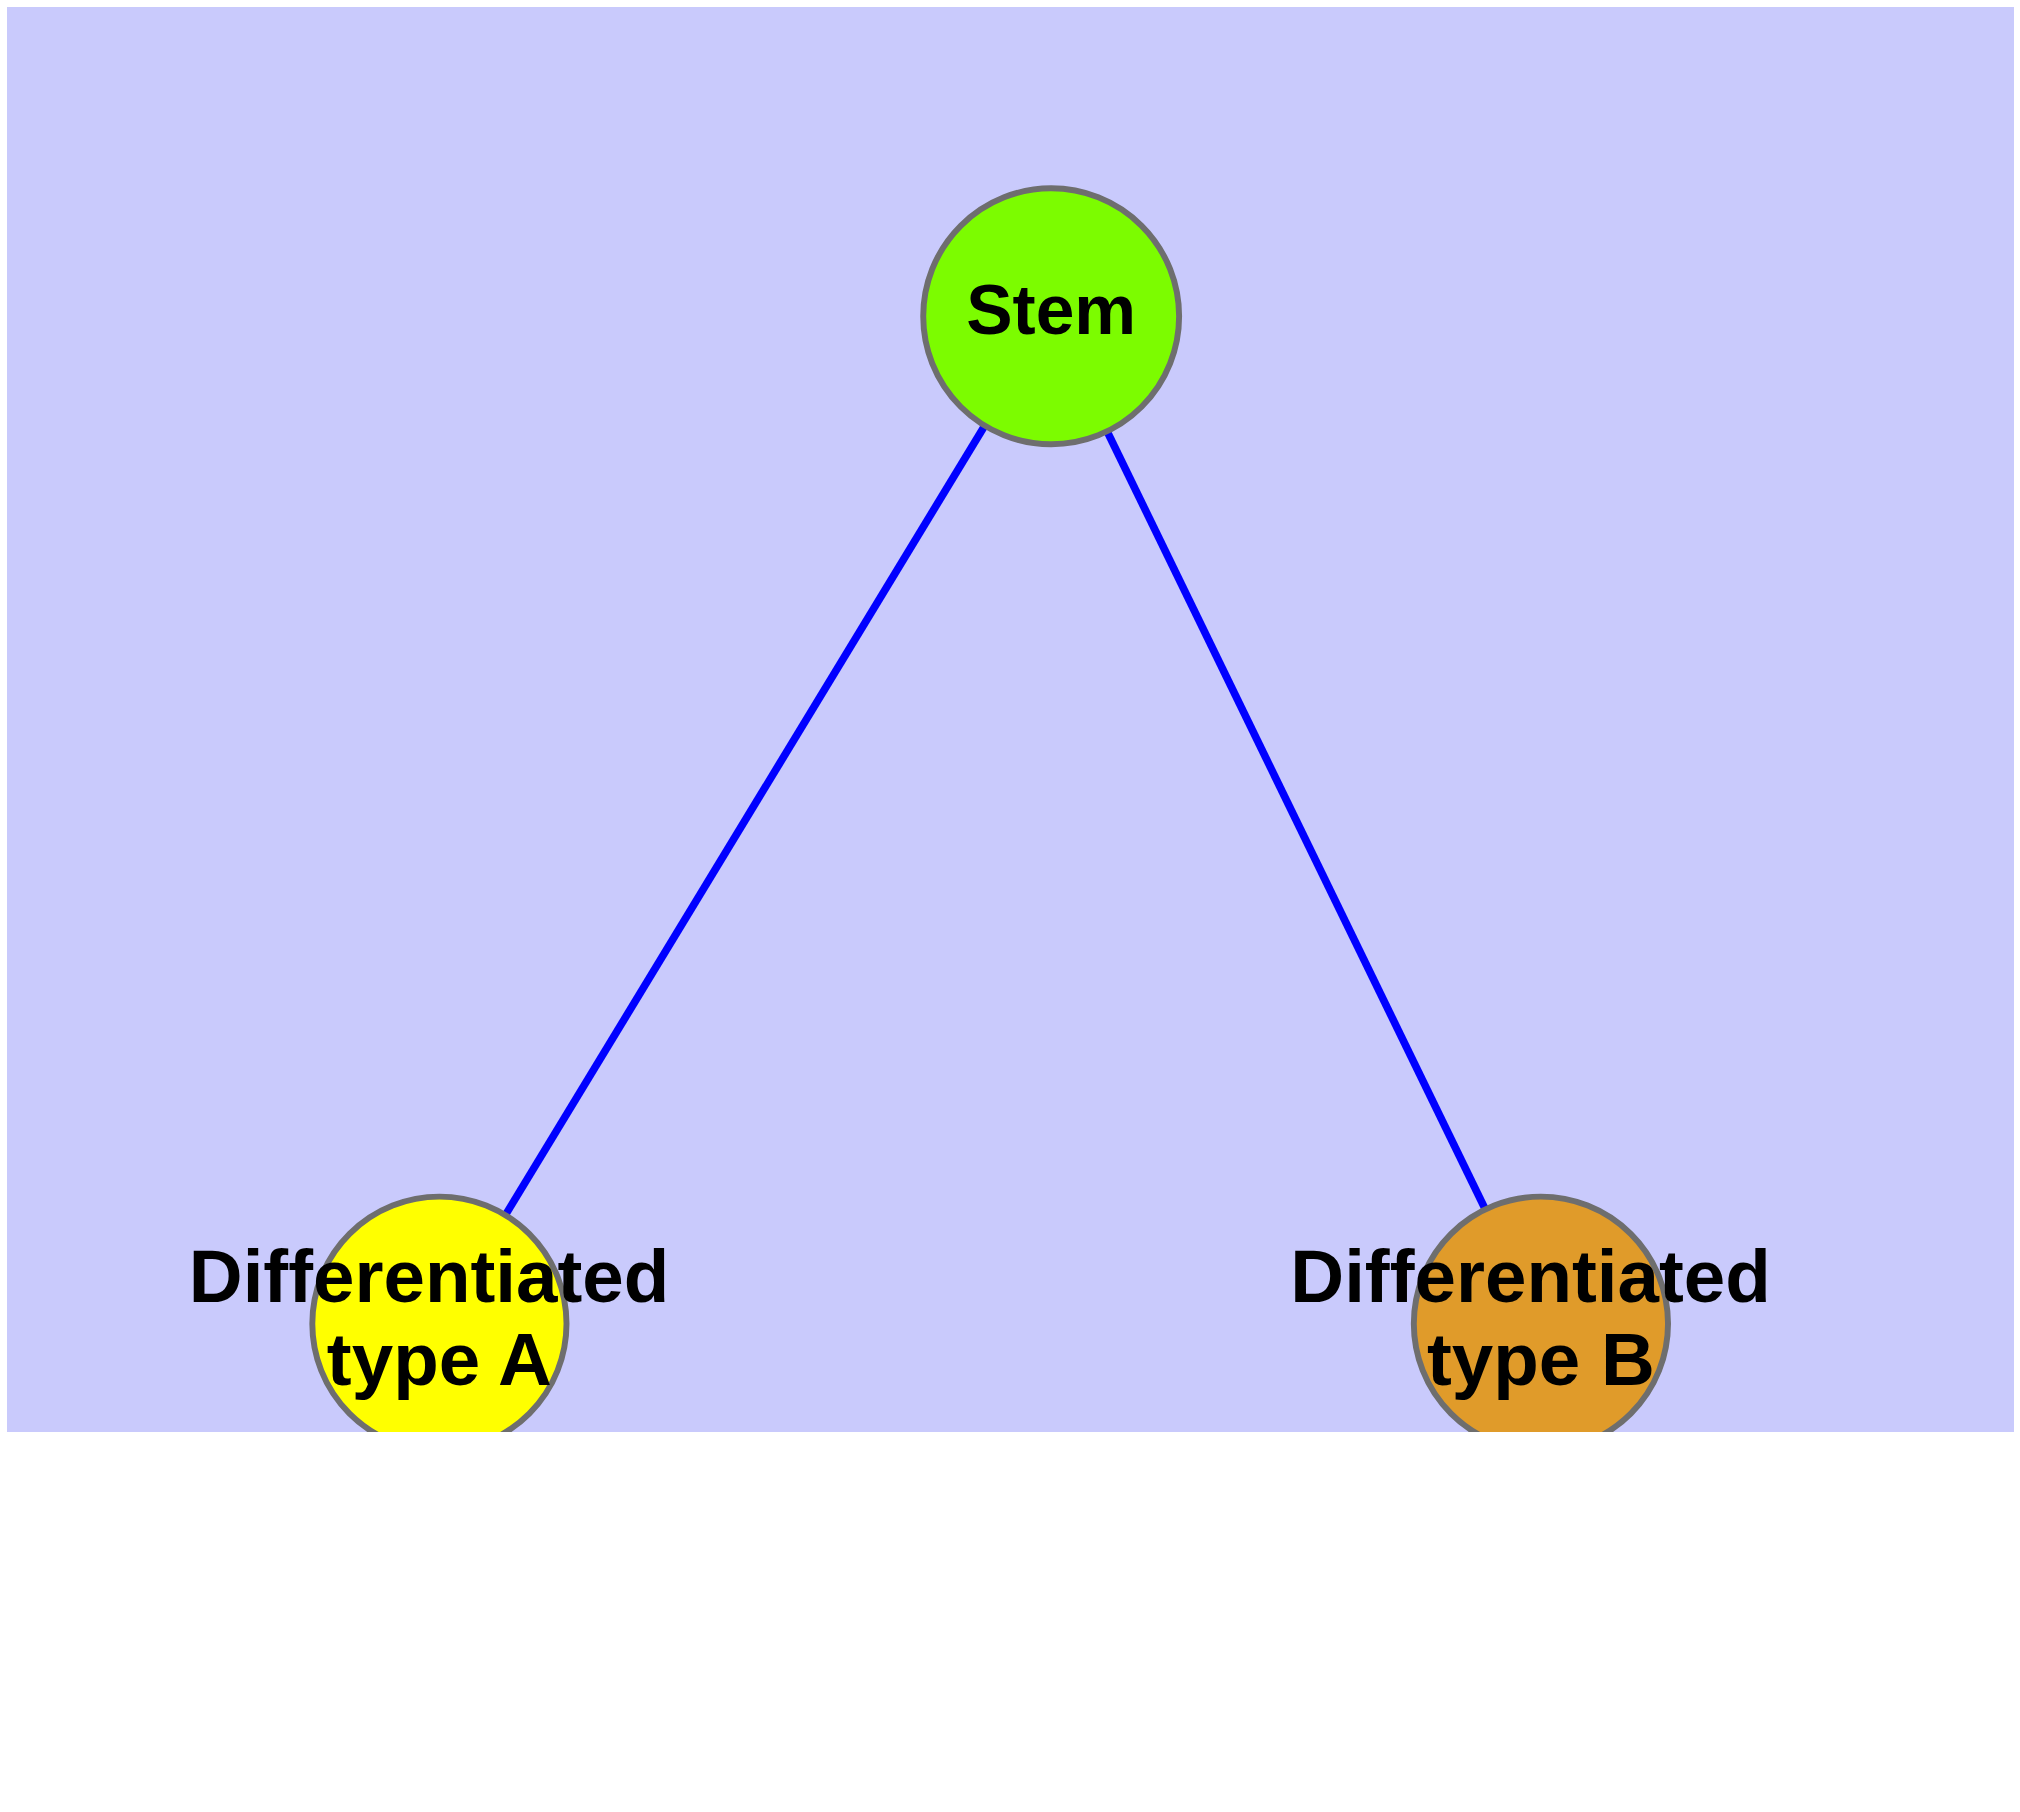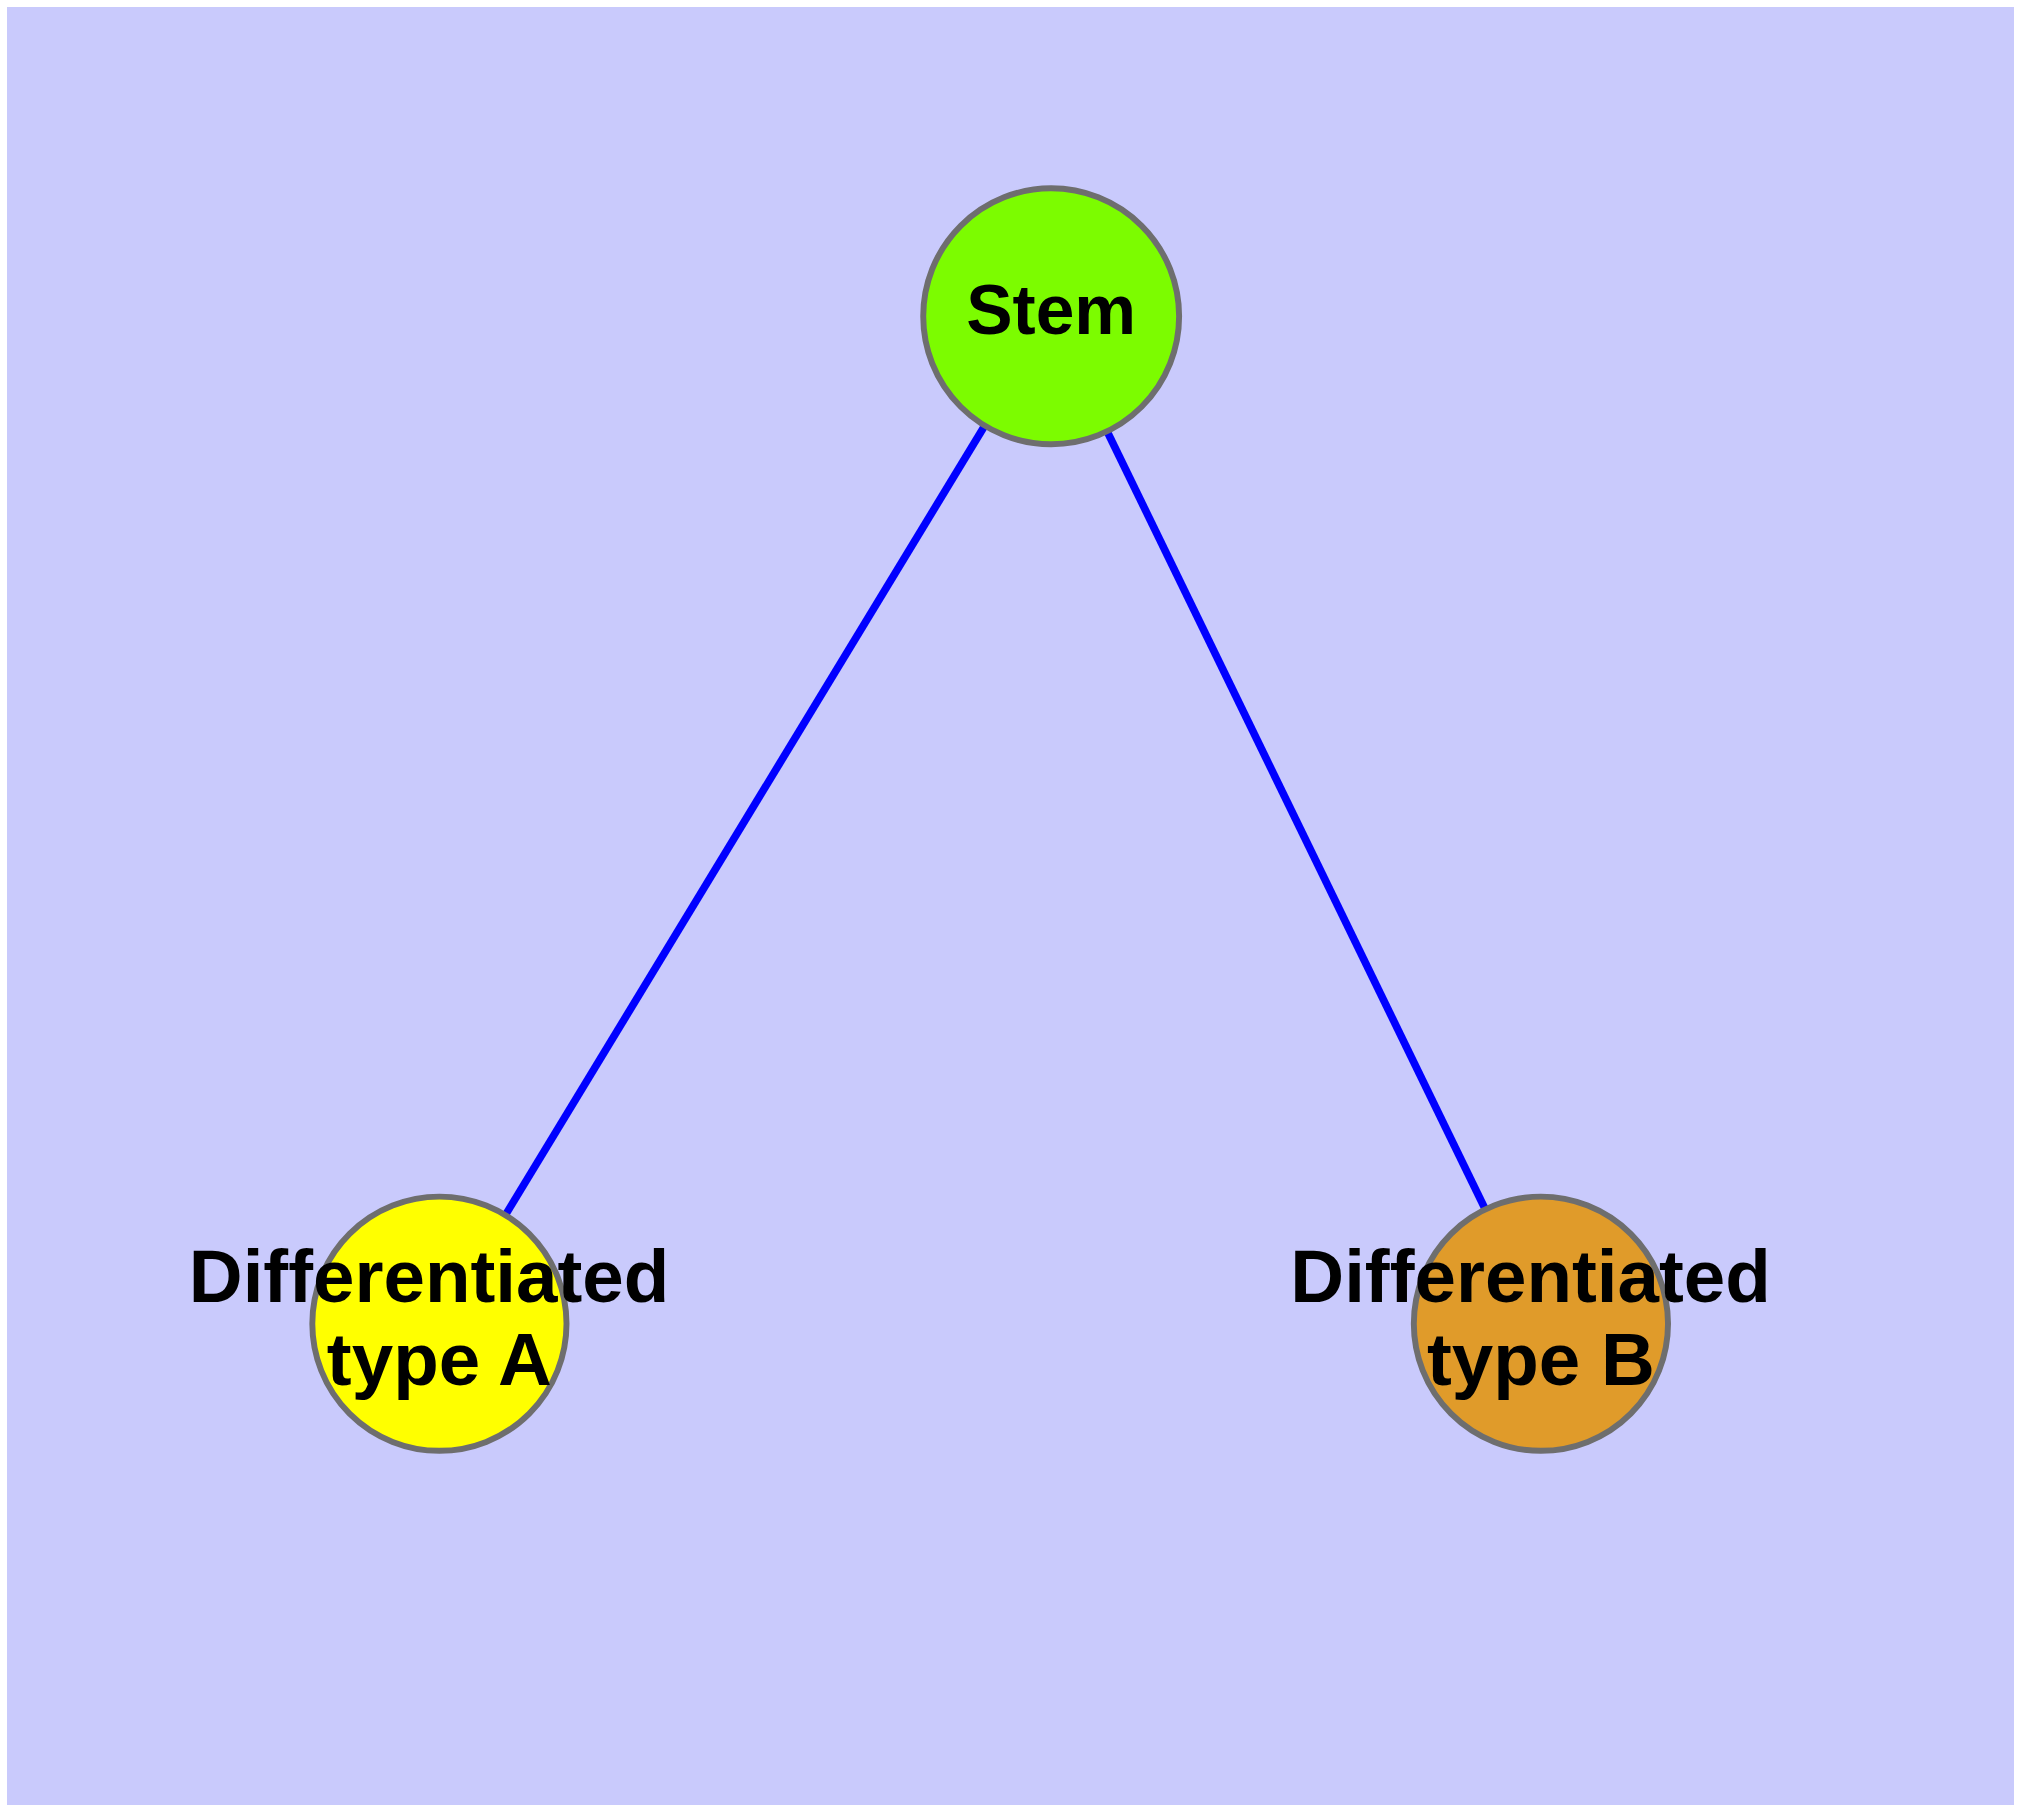--- a/index.html
+++ b/index.html
@@ -4,21 +4,21 @@
 <title>Cell differentiation graph</title>
 <style>
   html, body {
     margin: 0;
     padding: 0;
     background: #ffffff;
   }
   #stage {
     position: relative;
     width: 2021px;
-    height: 1812px;
+    height: 1432px;
     background: #ffffff;
     overflow: hidden;
     font-family: "Liberation Sans", sans-serif;
   }
   #canvas {
     position: absolute;
     left: 6.8px;
     top: 6.8px;
     width: 2007px;
     height: 1798px;

